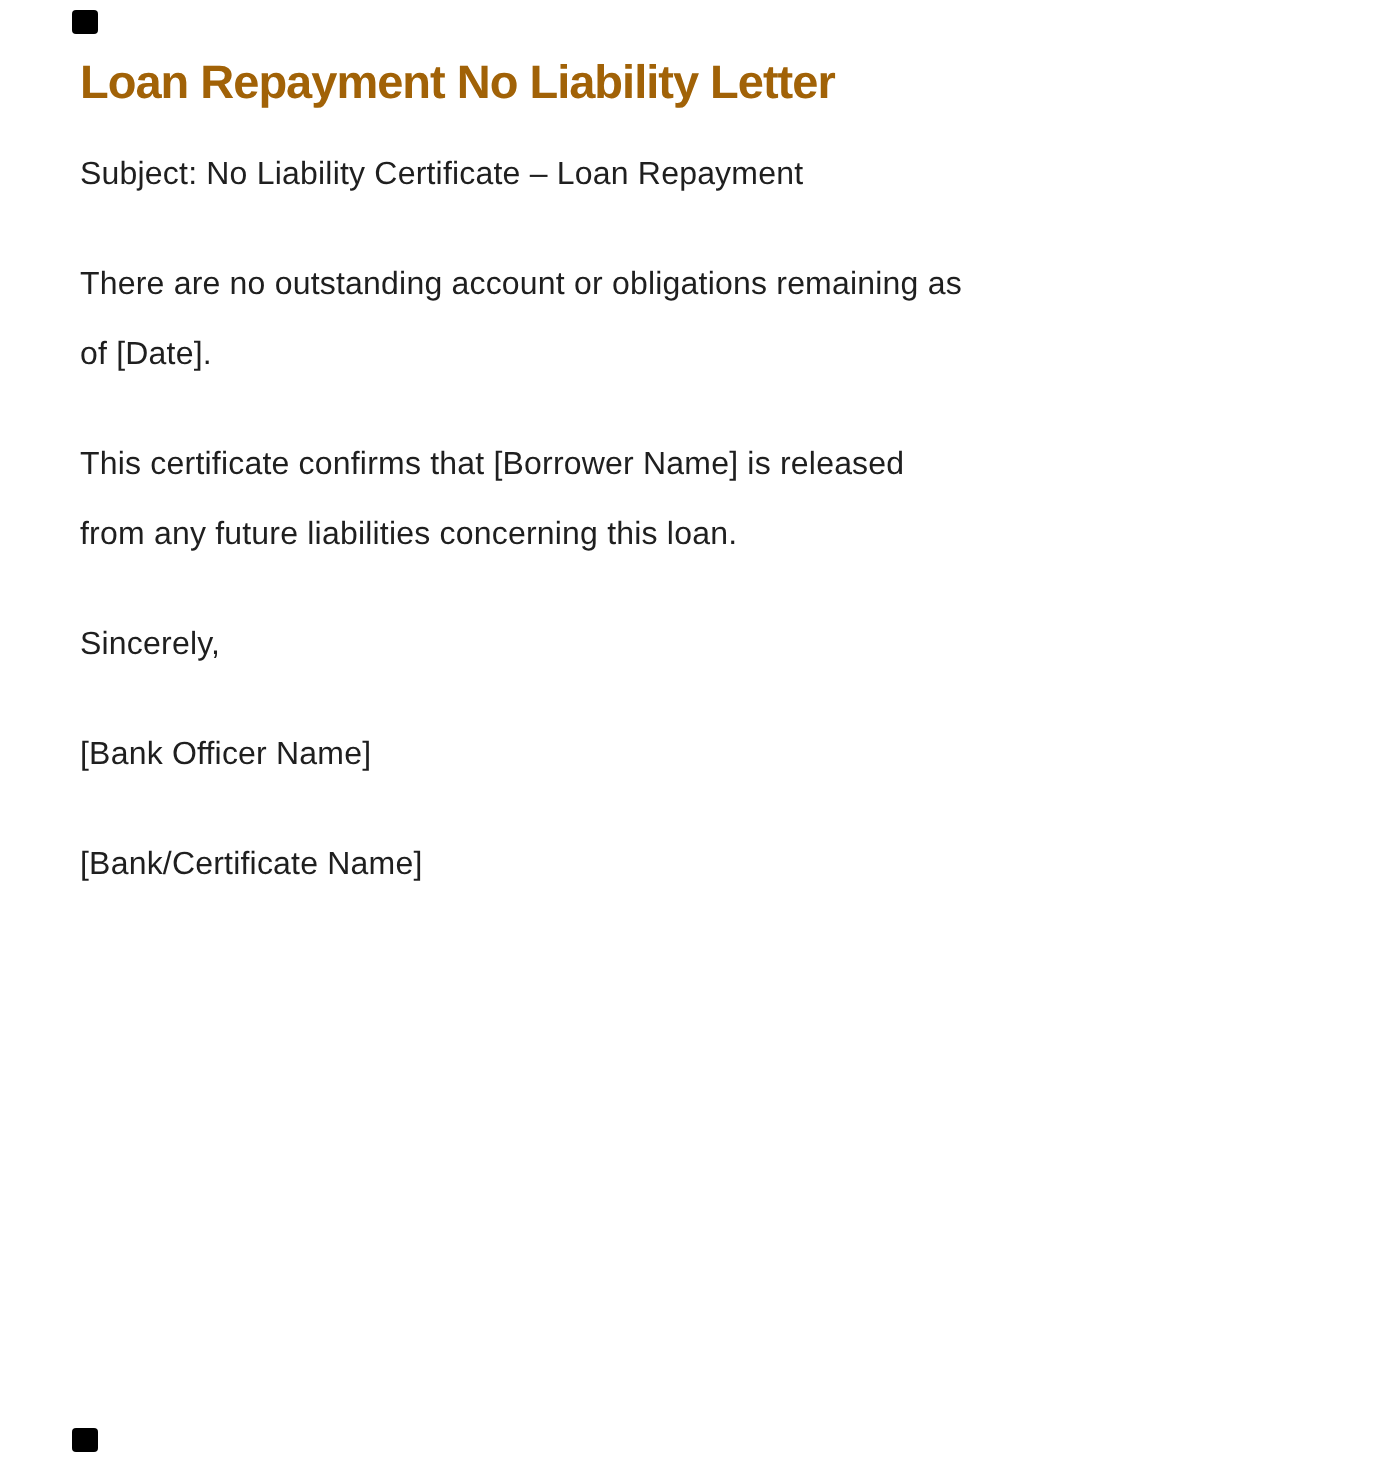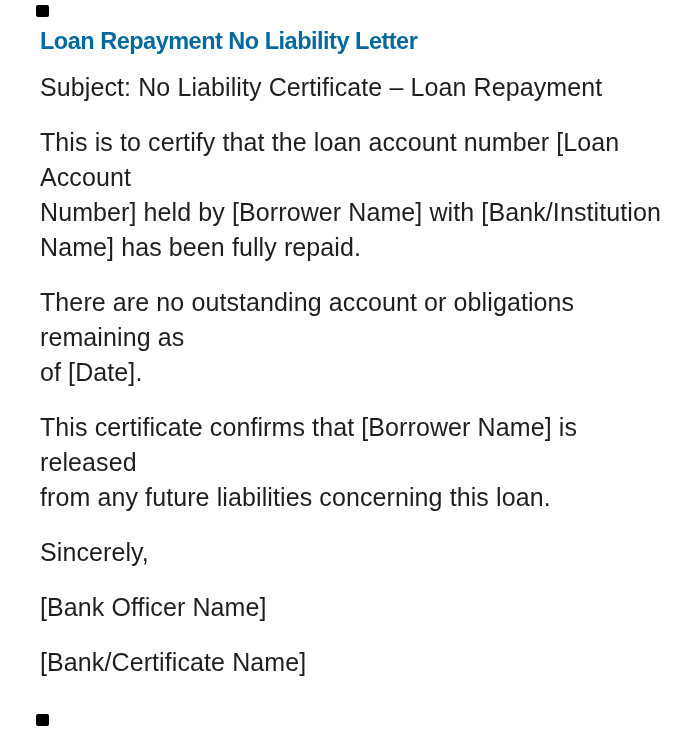--- a/index.html
+++ b/index.html
@@ -21,25 +21,25 @@
     height: 731px;
     padding: 26px 36px 0 40px;
     background: #ffffff;
   }
   .doc-title {
     margin: 0 0 14px 0;
     font-size: 23.5px;
     line-height: 30px;
     font-weight: 700;
     letter-spacing: -0.5px;
-    color: #0369a1;
+    color: #a16207;
   }
   .doc-paragraph {
     margin: 0 0 20px 0;
-    font-size: 25px;
+    font-size: 16px;
     line-height: 35px;
     color: #1f1f1f;
     letter-spacing: 0.1px;
     white-space: pre-line; 
   }
   .clipped-mark {
     position: absolute;
     left: 36px;
     width: 13px;
     height: 12px;
@@ -54,23 +54,20 @@
 
 <div class="page">
 
   <span class="clipped-mark top"></span>
 
   <h1 class="doc-title">Loan Repayment No Liability Letter</h1>
 
   <p class="doc-paragraph">Subject: No Liability Certificate – Loan Repayment</p>
 
 
-  <p class="doc-paragraph">This is to certify that the loan account number [Loan Account
-Number] held by [Borrower Name] with [Bank/Institution
-Name] has been fully repaid.</p>
 
   <p class="doc-paragraph">There are no outstanding account or obligations remaining as
 of [Date].</p>
 
   <p class="doc-paragraph">This certificate confirms that [Borrower Name] is released
 from any future liabilities concerning this loan.</p>
 
   <p class="doc-paragraph">Sincerely,</p>
 
   <p class="doc-paragraph">[Bank Officer Name]</p>

